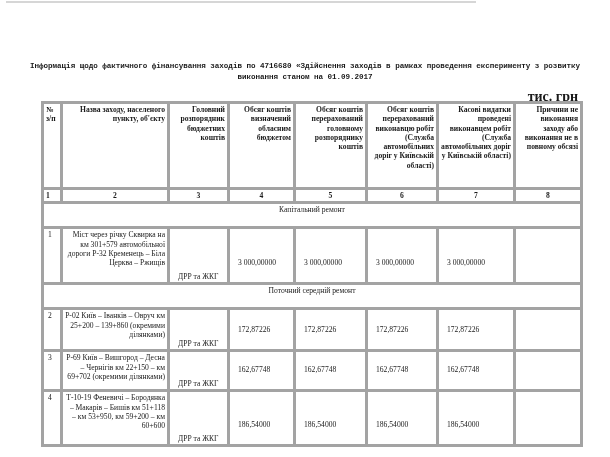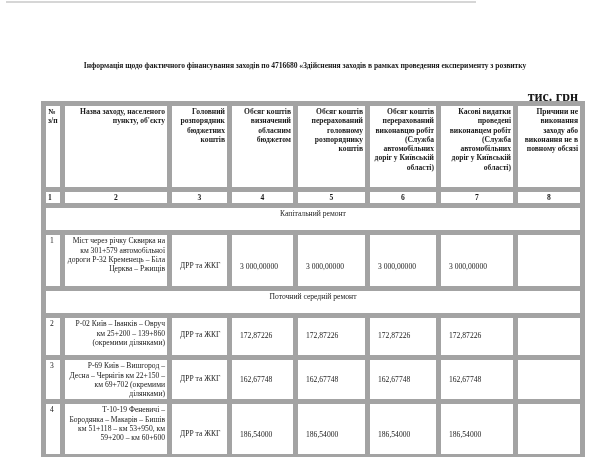--- a/index.html
+++ b/index.html
@@ -6,55 +6,57 @@
   body {
     width: 610px; height: 457px; position: relative; overflow: hidden;
     font-family: "Liberation Serif", "DejaVu Serif", serif;
     color: #1a1a1a;
   }
   .topline { position: absolute; left: 6px; top: 1px; width: 470px; height: 2px; background: #d6d6d6; }
   .title {
     position: absolute; left: 30px; top: 61px; width: 550px;
     text-align: center; font-weight: bold; font-size: 7.6px; line-height: 10.5px;
     letter-spacing: -0.05px;
+    font-family: Liberation Mono, monospace;
   }
   .units {
     position: absolute; left: 520px; top: 89px; width: 58px; text-align: right;
     font-weight: bold; font-size: 14px;
   }
   table.doc {
     position: absolute; left: 41px; top: 101px;
     border-collapse: collapse; table-layout: fixed;
     width: 539px;
     font-size: 7.6px; line-height: 9.3px;
   }
   table.doc td, table.doc th {
-    border: 5px solid #a3a3a3; padding: 1px 2px; vertical-align: top;
+    border: 3px solid #a3a3a3; padding: 1px 2px; vertical-align: top;
   }
   th { font-weight: bold; text-align: right; }
   .hdr-row { height: 86px; }
   .num-row { height: 10px; }
   .num-row td { font-weight: bold; text-align: center; padding: 0 2px; }
   .section-row td { height: 20px; text-align: center; font-weight: normal; vertical-align: bottom; padding-bottom: 2px; }
   .data-row td.idx { text-align: left; padding-left: 4px; }
   .data-row td.name { text-align: right; }
   .data-row td.val { text-align: left; vertical-align: bottom; padding-left: 8px; padding-bottom: 15px; }
-  .data-row td.mgr { text-align: left; vertical-align: bottom; padding-left: 8px; padding-bottom: 16px; }
+  .data-row td.mgr { text-align: left; vertical-align: bottom; padding-left: 8px; padding-bottom: 1px; }
   .r1 { height: 56px; }
   .r2 { height: 42px; }
   .r3 { height: 40px; }
   .r4 { height: 55px; }
 </style>
 </head>
 <body>
 
 <div class="topline"></div>
 
 <div class="title">
   <div>Інформація щодо фактичного фінансування заходів по 4716680 «Здійснення заходів в рамках проведення експерименту з розвитку</div>
+  <div>виконання станом на 01.09.2017</div>
 </div>
 
 <div class="units">тис. грн</div>
 
 <table class="doc">
   <colgroup>
     <col style="width:19px">
     <col style="width:107px">
     <col style="width:60px">
     <col style="width:66px">

